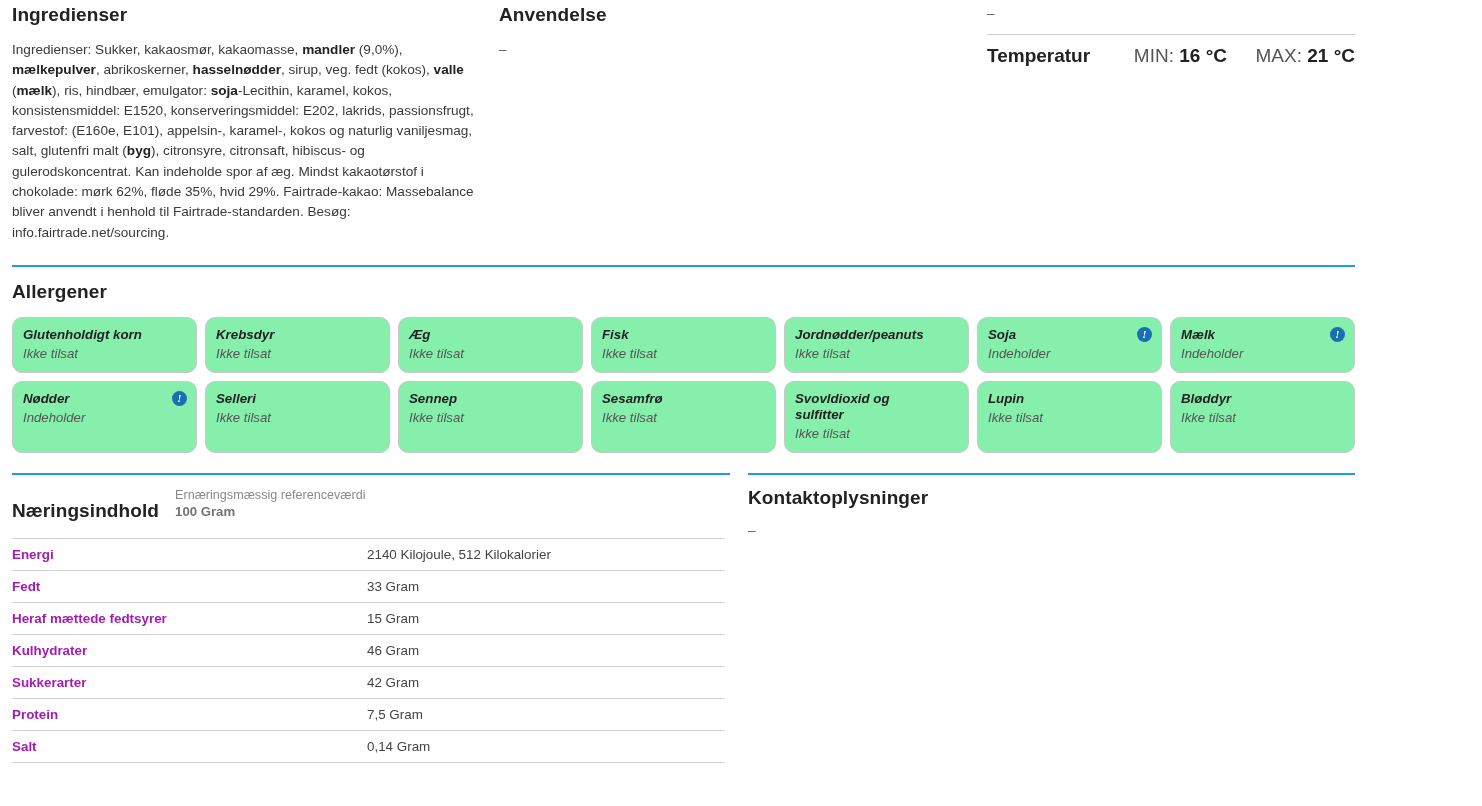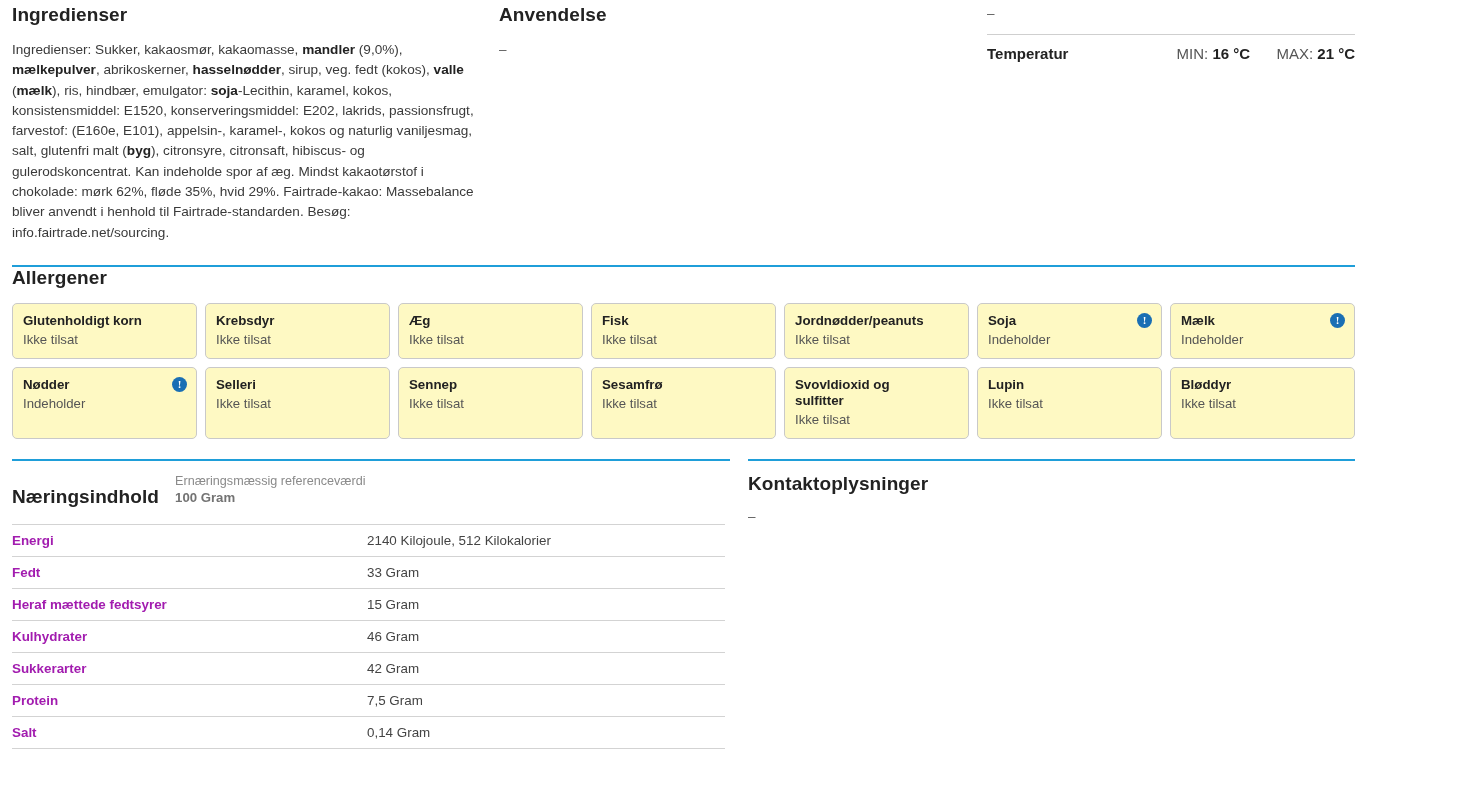--- a/index.html
+++ b/index.html
@@ -58,49 +58,50 @@
   .storage-dash { padding-bottom: 10px; }
   .hr-thin {
     border: none;
     border-top: 1px solid #cfcfcf;
     margin: 0 0 10px 0;
   }
   .temp-row {
     display: flex;
     align-items: flex-start;
     justify-content: space-between;
-    font-size: 15px;
+    font-size: 19px;
   }
   .temp-label { font-weight: bold; color: #222; }
   .temp-values { color: #555; }
   .temp-values .v { color: #222; font-weight: bold; }
   .temp-values .sep { display: inline-block; width: 18px; }
 
   
   .hr-blue {
     border: none;
     border-top: 2px solid #1f9ed9;
     margin: 22px 0 0 0;
   }
 
   
-  .allergens { }
+  .allergens { padding-top: 14px; }
   .allergen-grid {
     display: grid;
     grid-template-columns: repeat(7, 1fr);
     gap: 8px;
     margin-top: 14px;
   }
   .allergen-card {
     border: 1px solid #c9c9c9;
-    border-radius: 5px;
+    border-radius: 10px;
     padding: 9px 10px 10px 10px;
     min-height: 53px;
     position: relative;
-    background: #fef9c3;
+    background: #86efac;
+    font-style: italic;
   }
   .allergen-name {
     font-size: 13.3px;
     font-weight: bold;
     color: #222;
     line-height: 16px;
     padding-right: 18px;
   }
   .allergen-status {
     font-size: 13.2px;

